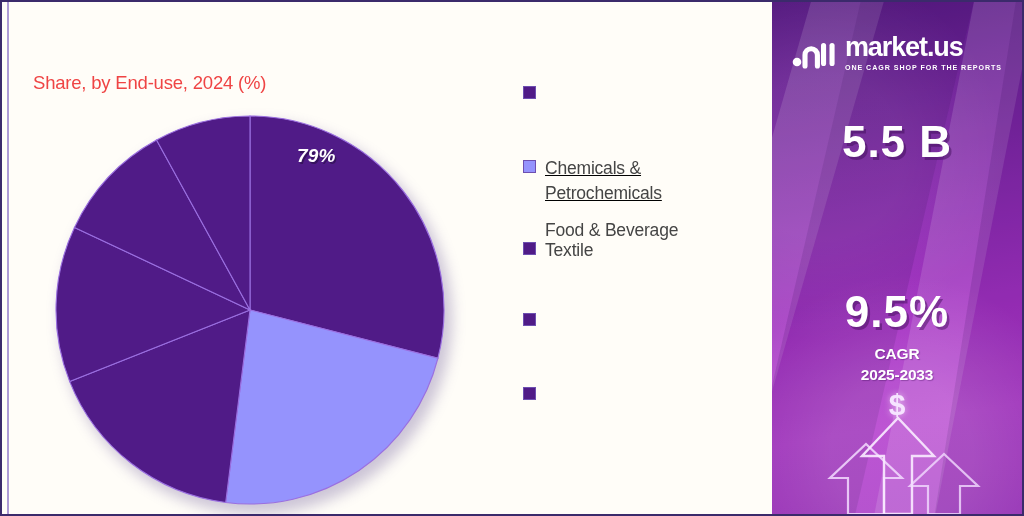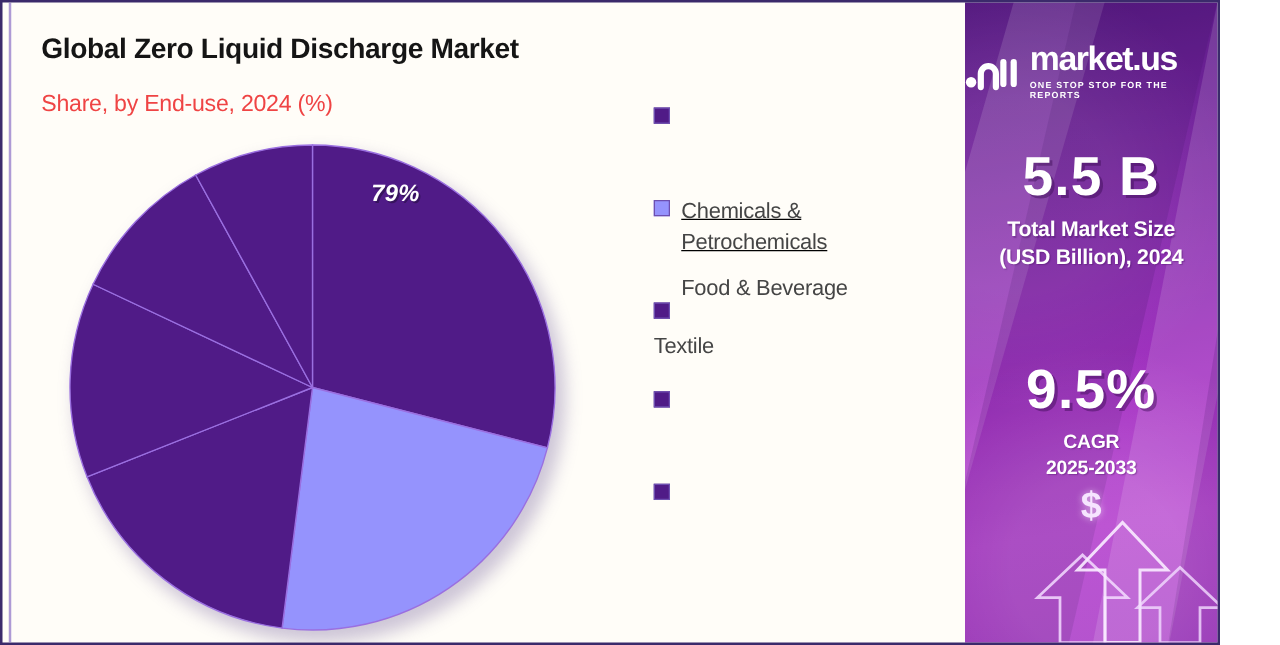--- a/index.html
+++ b/index.html
@@ -110,21 +110,21 @@
     font-size: 17.5px;
     line-height: 25px;
     color: #454545;
     letter-spacing: -.2px;
     white-space: pre-line;
   }
 
   
   #brand-panel {
     position: relative;
-    width: 204px; height: 516px;
+    width: 252px; height: 516px;
     border: 2px solid #3b2a6b;
     border-left: none;
     overflow: hidden;
     background: linear-gradient(170deg,
        #54197f 0%,
        #6a2194 16%,
        #8b2bb0 42%,
        #a532c3 62%,
        #b33ccd 80%,
        #a83ac6 100%);
@@ -206,21 +206,20 @@
     text-shadow: 0 0 6px rgba(255,255,255,.55);
   }
 </style>
 </head>
 <body>
 
 <div id="infographic">
 
   <div id="chart-panel">
 
-    <div id="page-title">Global Zero Liquid Discharge Market</div>
     <div id="page-subtitle">Share, by End-use, 2024 (%)</div>
 
     <div id="pie-wrap">
       <div id="pie-shadow"></div>
       <svg id="pie-svg" viewBox="0 0 392 392">
         <g id="pie-slices">
             <path d="M 196 196 L 196.00 2.00 A 194 194 0 0 1 383.91 244.25 Z" fill="#501B87" class="pie-slice"></path>
             <path d="M 196 196 L 383.91 244.25 A 194 194 0 0 1 171.69 388.47 Z" fill="#9593FD" class="pie-slice"></path>
             <path d="M 196 196 L 171.69 388.47 A 194 194 0 0 1 15.62 267.42 Z" fill="#501B87" class="pie-slice"></path>
             <path d="M 196 196 L 15.62 267.42 A 194 194 0 0 1 20.46 113.40 Z" fill="#501B87" class="pie-slice"></path>
@@ -237,21 +236,21 @@
         </div>
         <div class="legend-row" style="top: 74px; text-decoration: underline;">
           <span class="legend-swatch" style="background: rgb(149, 147, 253);"></span>
           <span class="legend-label">Chemicals &amp;
 Petrochemicals</span>
         </div>
         <div class="legend-row" style="top: 136px;">
           <span class="legend-swatch invisible" style="background: rgb(80, 27, 135);"></span>
           <span class="legend-label">Food &amp; Beverage</span>
         </div>
-        <div class="legend-row" style="top: 156px; flex-direction: column;">
+        <div class="legend-row" style="top: 156px;">
           <span class="legend-swatch" style="background: rgb(80, 27, 135);"></span>
           <span class="legend-label">Textile</span>
         </div>
         <div class="legend-row" style="top: 227px;">
           <span class="legend-swatch" style="background: rgb(80, 27, 135);"></span>
         </div>
         <div class="legend-row" style="top: 301px;">
           <span class="legend-swatch" style="background: rgb(80, 27, 135);"></span>
         </div>
       </div>
@@ -267,28 +266,26 @@
 
     <div id="brand-logo">
       <svg id="logo-mark" width="44" height="34" viewBox="0 0 44 34">
         <circle cx="5" cy="26" r="4.3" fill="#fff"></circle>
         <path d="M13 30 L13 19 A6.2 6.2 0 0 1 25.4 19 L25.4 30" fill="none" stroke="#fff" stroke-width="5.1" stroke-linecap="round"></path>
         <rect x="29" y="7" width="5.1" height="23" rx="2.55" fill="#fff"></rect>
         <rect x="37.5" y="7" width="5.1" height="23" rx="2.55" fill="#fff"></rect>
       </svg>
       <div id="logo-text-group">
         <div id="logo-wordmark">market.us</div>
-        <div id="logo-tagline">ONE STOP STOP FOR THE REPORTS</div>
+        <div id="logo-tagline">ONE CAGR SHOP FOR THE REPORTS</div>
       </div>
     </div>
 
     <div class="stat-block" id="stat-market-size">
       <div class="stat-value">5.5 B</div>
-      <div class="stat-caption">Total Market Size
-(USD Billion), 2024</div>
     </div>
 
     <div class="stat-block" id="stat-cagr">
       <div class="stat-value">9.5%</div>
       <div class="stat-caption">CAGR
 2025-2033</div>
     </div>
 
     <div id="growth-graphic">
       <div id="dollar-sign">$</div>

